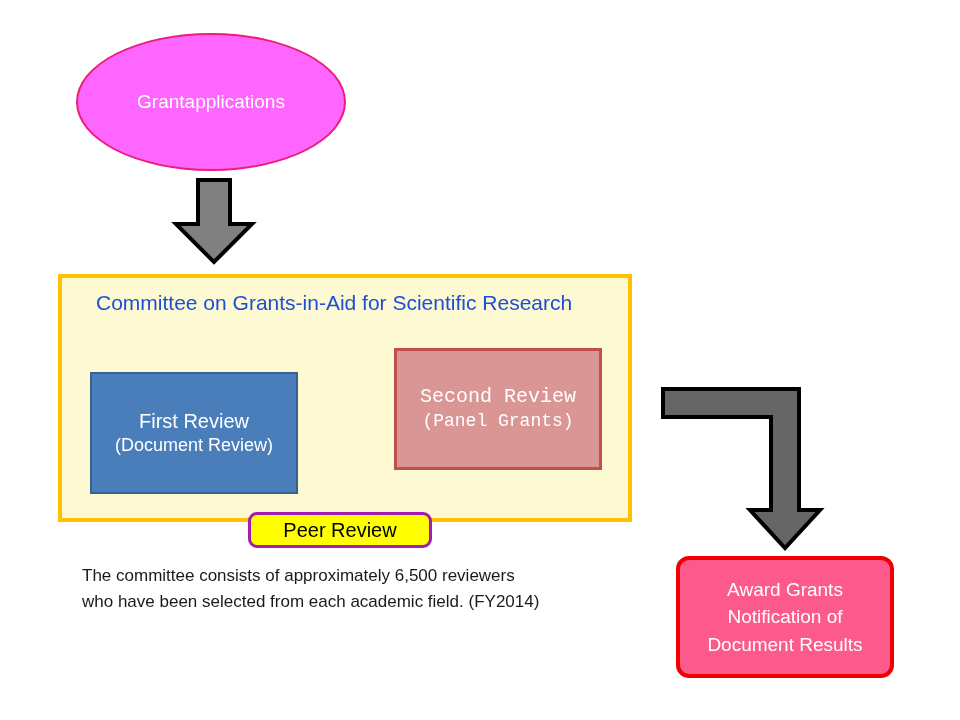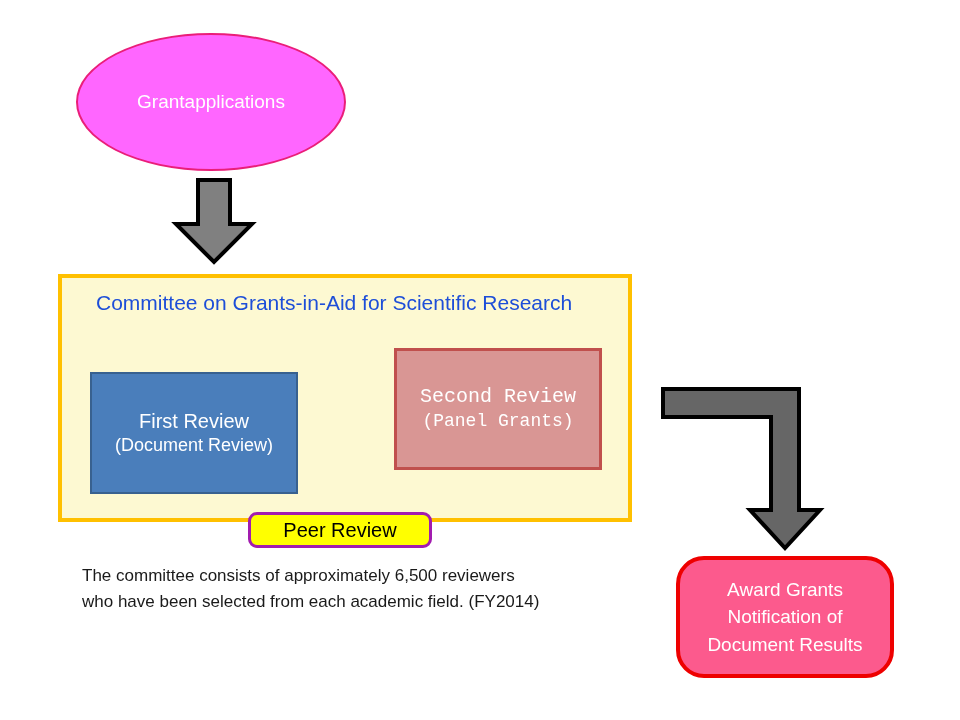--- a/index.html
+++ b/index.html
@@ -133,21 +133,21 @@
 
   
   .award-box {
     position: absolute;
     left: 676px;
     top: 556px;
     width: 218px;
     height: 122px;
     background: #fc5a8d;
     border: 4px solid #ee0000;
-    border-radius: 28px;
+    border-radius: 13px;
     box-sizing: border-box;
     display: flex;
     flex-direction: column;
     align-items: center;
     justify-content: center;
     color: #ffffff;
     font-size: 19px;
     line-height: 1.45;
     text-align: center;
   }

